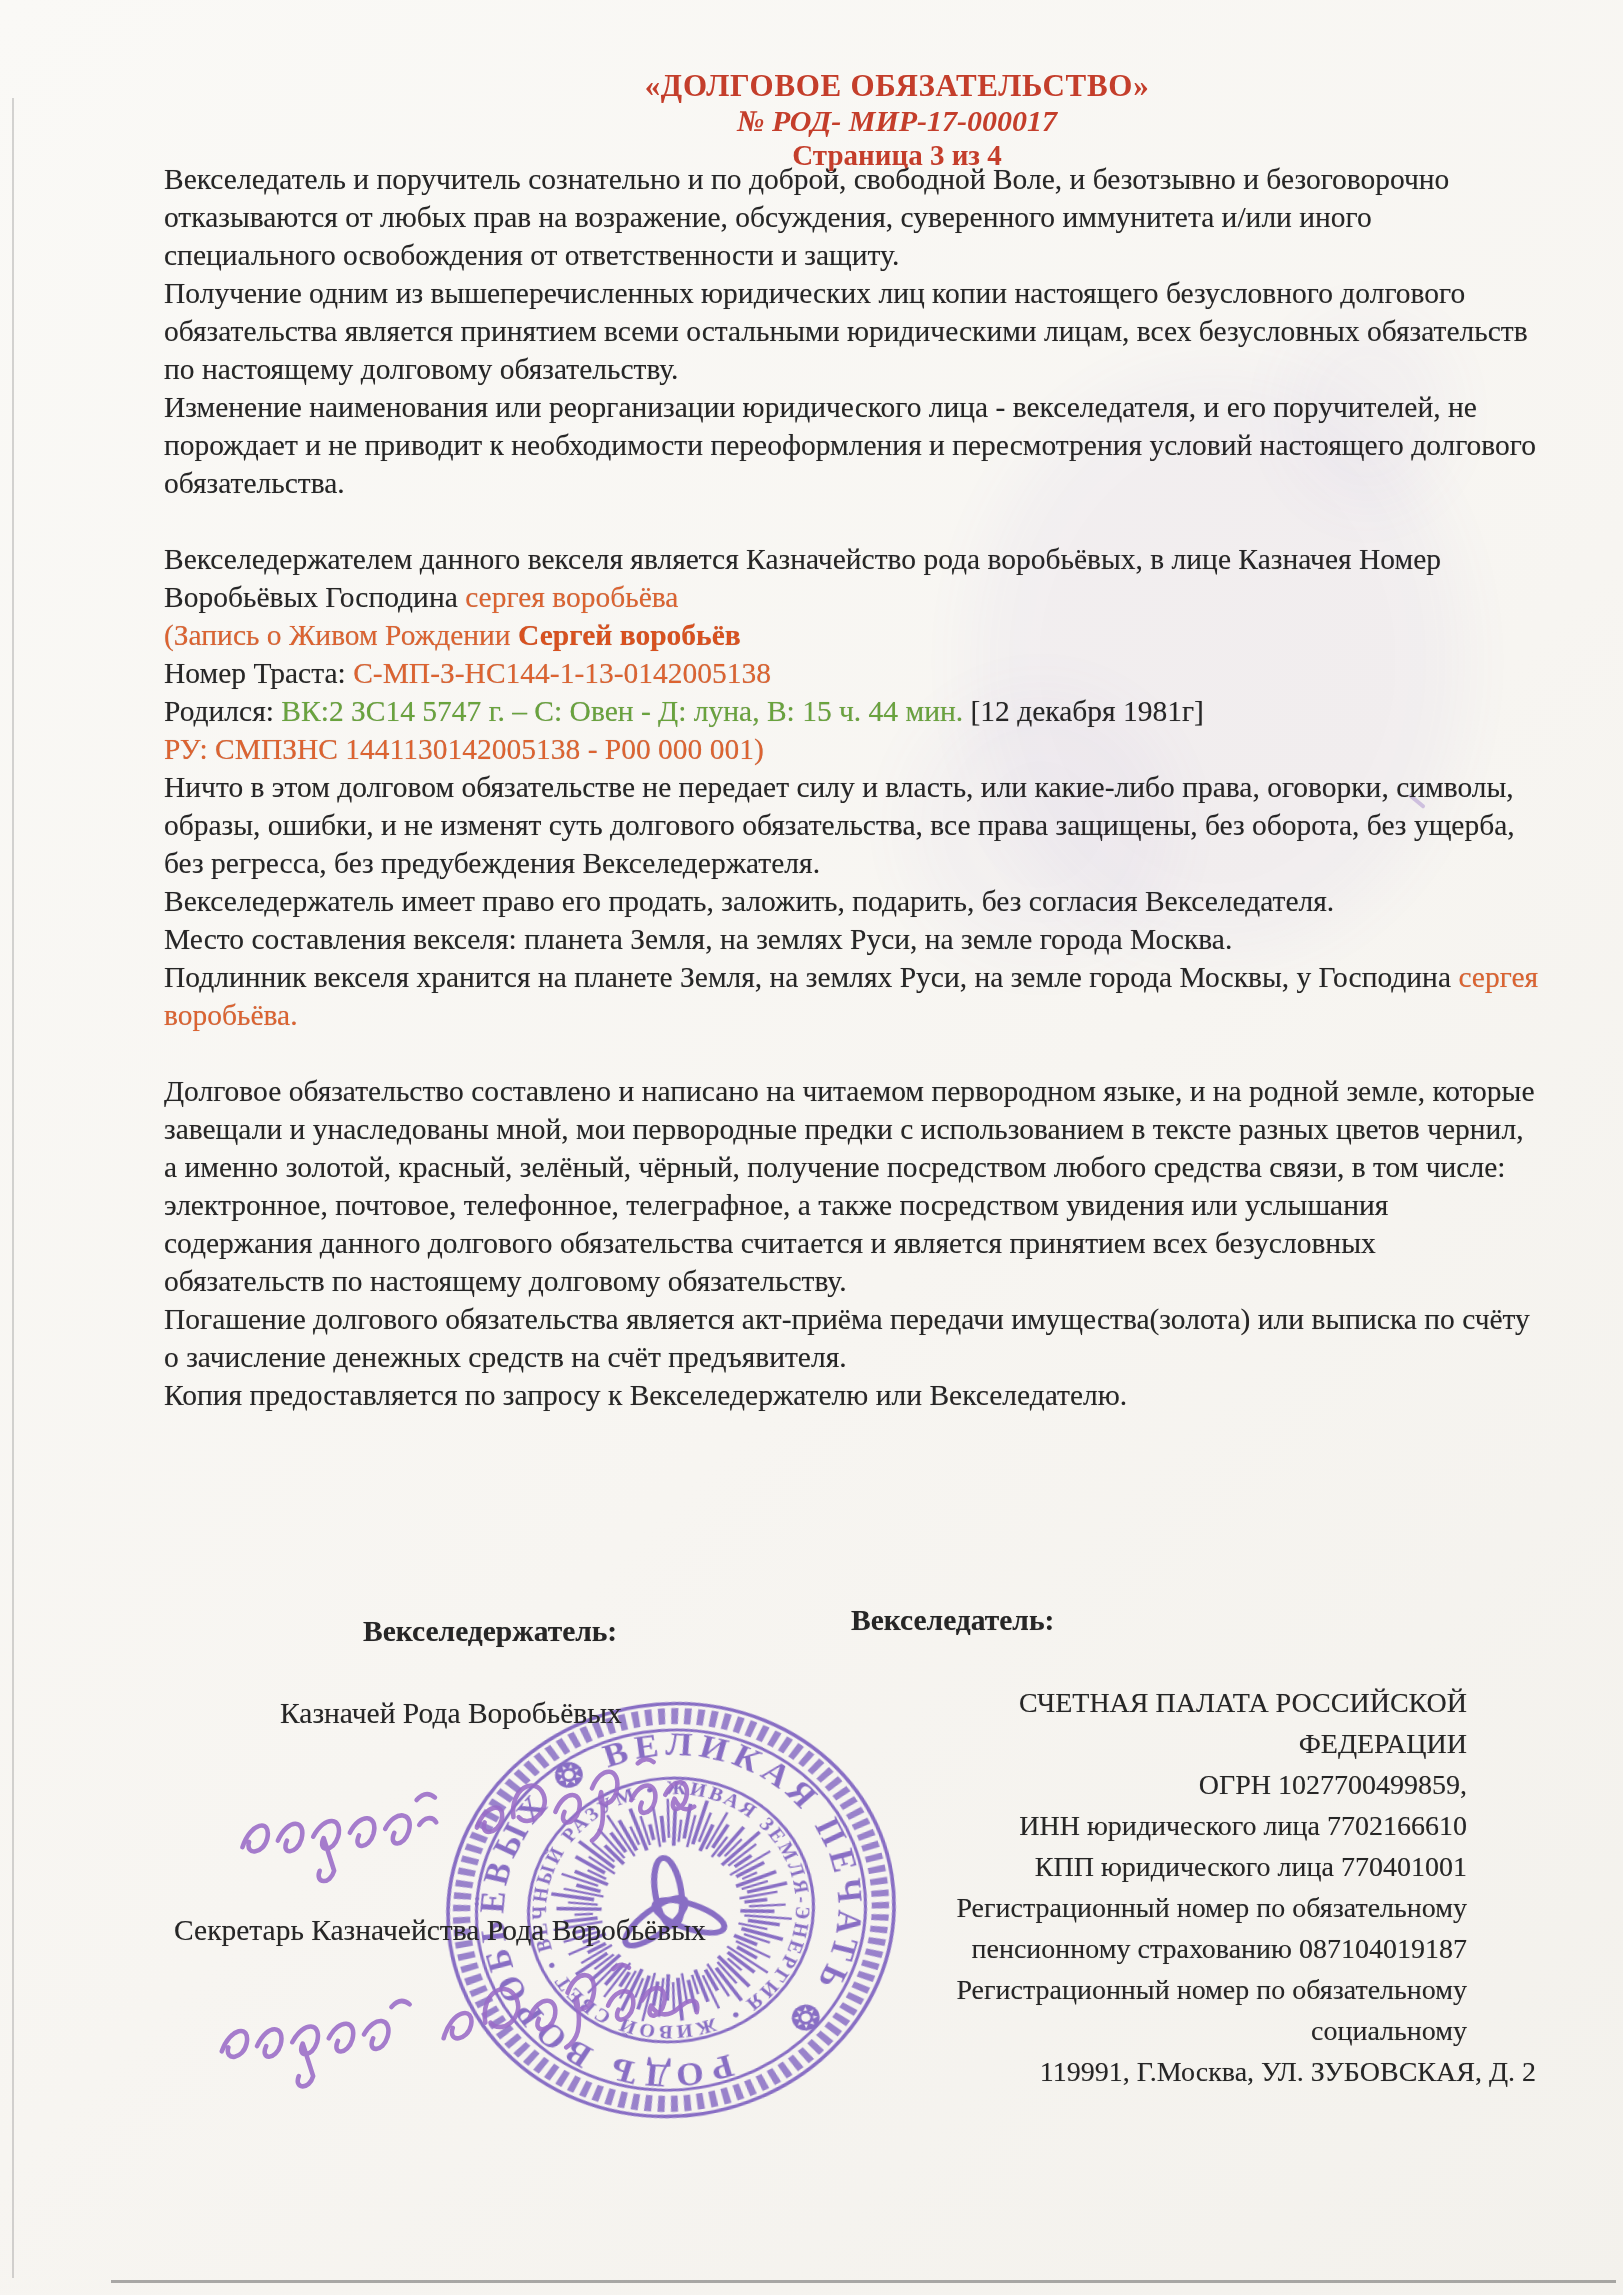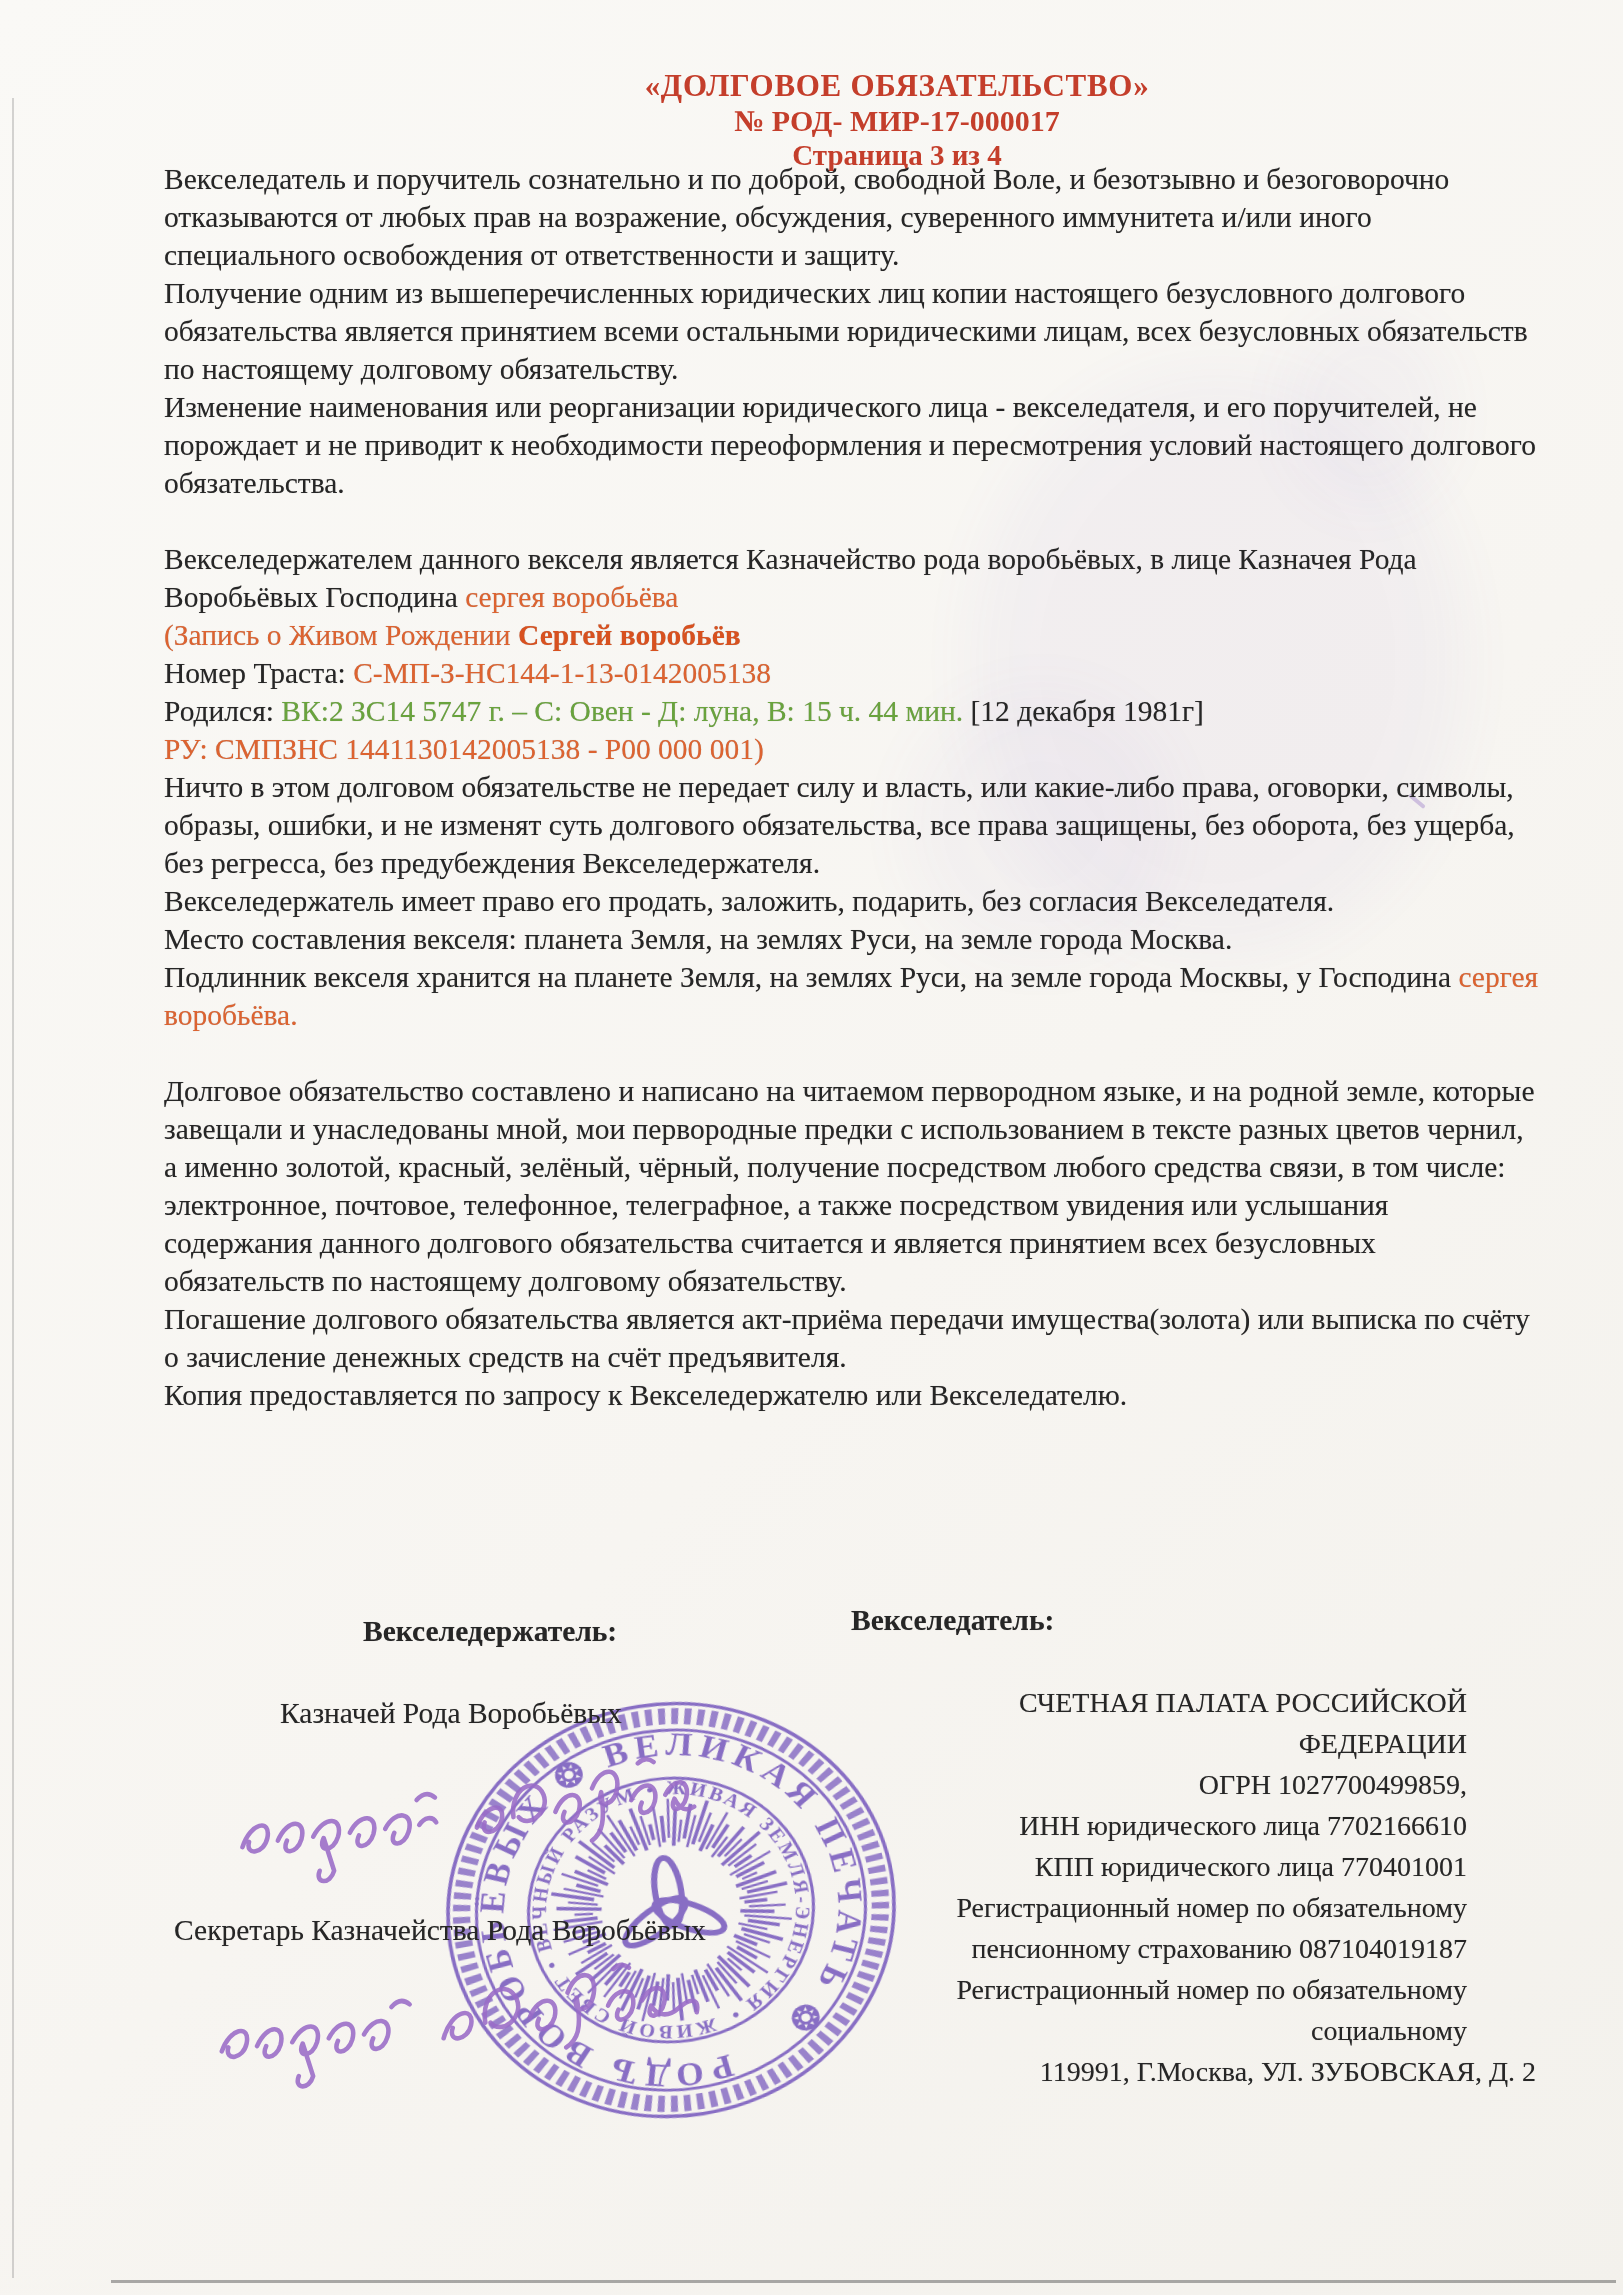--- a/index.html
+++ b/index.html
@@ -5,21 +5,21 @@
   html,body{margin:0;padding:0;background:#555;}
   #page{
     position:relative;width:1623px;height:2295px;overflow:hidden;
     background:linear-gradient(135deg,#faf9f6 0%,#f7f5f1 55%,#f3f1ec 100%);
     font-family:"Liberation Serif","DejaVu Serif",serif;color:#262626;padding-left:24px;
   }
   .abs{position:absolute;}
   
   #hdr{left:223px;top:68px;width:1348px;text-align:center;color:#c43e2b;font-weight:bold;z-index:3;}
   #hdr .h1{font-size:31px;line-height:35px;letter-spacing:0.7px;}
-  #hdr .h2{font-size:30px;line-height:35px;}
+  #hdr .h2{font-size:30px;line-height:35px;font-style:italic;}
   #hdr .h3{font-size:29px;line-height:35px;}
   
   #bodytext{left:164px;top:160px;width:1375px;font-size:29.5px;line-height:38px;z-index:3;
     text-shadow:0 0 0.7px rgba(40,35,35,.35);}
   #bodytext p{margin:0;}
   .gap{height:38px;}
   .c-or{color:#dd6330;}
   .c-orb{color:#d8511f;font-weight:bold;}
   .c-grn{color:#69a33d;}
   
@@ -56,21 +56,21 @@
     <div class="h1">«ДОЛГОВОЕ ОБЯЗАТЕЛЬСТВО»</div>
     <div class="h2">№ РОД- МИР-17-000017</div>
     <div class="h3">Страница 3 из 4</div>
   </div>
 
   <div class="abs" id="bodytext">
     <p>Векселедатель и поручитель сознательно и по доброй, свободной Воле, и безотзывно и безоговорочно отказываются от любых прав на возражение, обсуждения, суверенного иммунитета и/или иного специального освобождения от ответственности и защиту.</p>
     <p>Получение одним из вышеперечисленных юридических лиц копии настоящего безусловного долгового обязательства является принятием всеми остальными юридическими лицам, всех безусловных обязательств по настоящему долговому обязательству.</p>
     <p>Изменение наименования или реорганизации юридического лица - векселедателя, и его поручителей, не порождает и не приводит к необходимости переоформления и пересмотрения условий настоящего долгового обязательства.</p>
     <div class="gap"></div>
-    <p><span>Векселедержателем данного векселя является Казначейство рода воробьёвых, в лице Казначея Рода Воробьёвых Господина </span><span class="c-or">сергея воробьёва</span></p>
+    <p><span>Векселедержателем данного векселя является Казначейство рода воробьёвых, в лице Казначея Номер Воробьёвых Господина </span><span class="c-or">сергея воробьёва</span></p>
     <p><span class="c-or">(Запись о Живом Рождении </span><span class="c-orb">Сергей воробьёв</span></p>
     <p><span>Номер Траста: </span><span class="c-or">С-МП-З-НС144-1-13-0142005138</span></p>
     <p><span>Родился: </span><span class="c-grn">ВК:2 ЗС14 5747 г. – С: Овен - Д: луна, В: 15 ч. 44 мин.</span><span> [12 декабря 1981г]</span></p>
     <p><span class="c-or">РУ: СМПЗНС 1441130142005138 - Р00 000 001)</span></p>
     <p>Ничто в этом долговом обязательстве не передает силу и власть, или какие-либо права, оговорки, символы, образы, ошибки, и не изменят суть долгового обязательства, все права защищены, без оборота, без ущерба, без регресса, без предубеждения Векселедержателя.</p>
     <p>Векселедержатель имеет право его продать, заложить, подарить, без согласия Векселедателя.</p>
     <p>Место составления векселя: планета Земля, на землях Руси, на земле города Москва.</p>
     <p><span>Подлинник векселя хранится на планете Земля, на землях Руси, на земле города Москвы, у Господина </span><span class="c-or">сергея воробьёва.</span></p>
     <div class="gap"></div>
     <p>Долговое обязательство составлено и написано на читаемом первородном языке, и на родной земле, которые завещали и унаследованы мной, мои первородные предки с использованием в тексте разных цветов чернил, а именно золотой, красный, зелёный, чёрный, получение посредством любого средства связи, в том числе: электронное, почтовое, телефонное, телеграфное, а также посредством увидения или услышания содержания данного долгового обязательства считается и является  принятием всех безусловных обязательств по настоящему долговому обязательству.</p>

